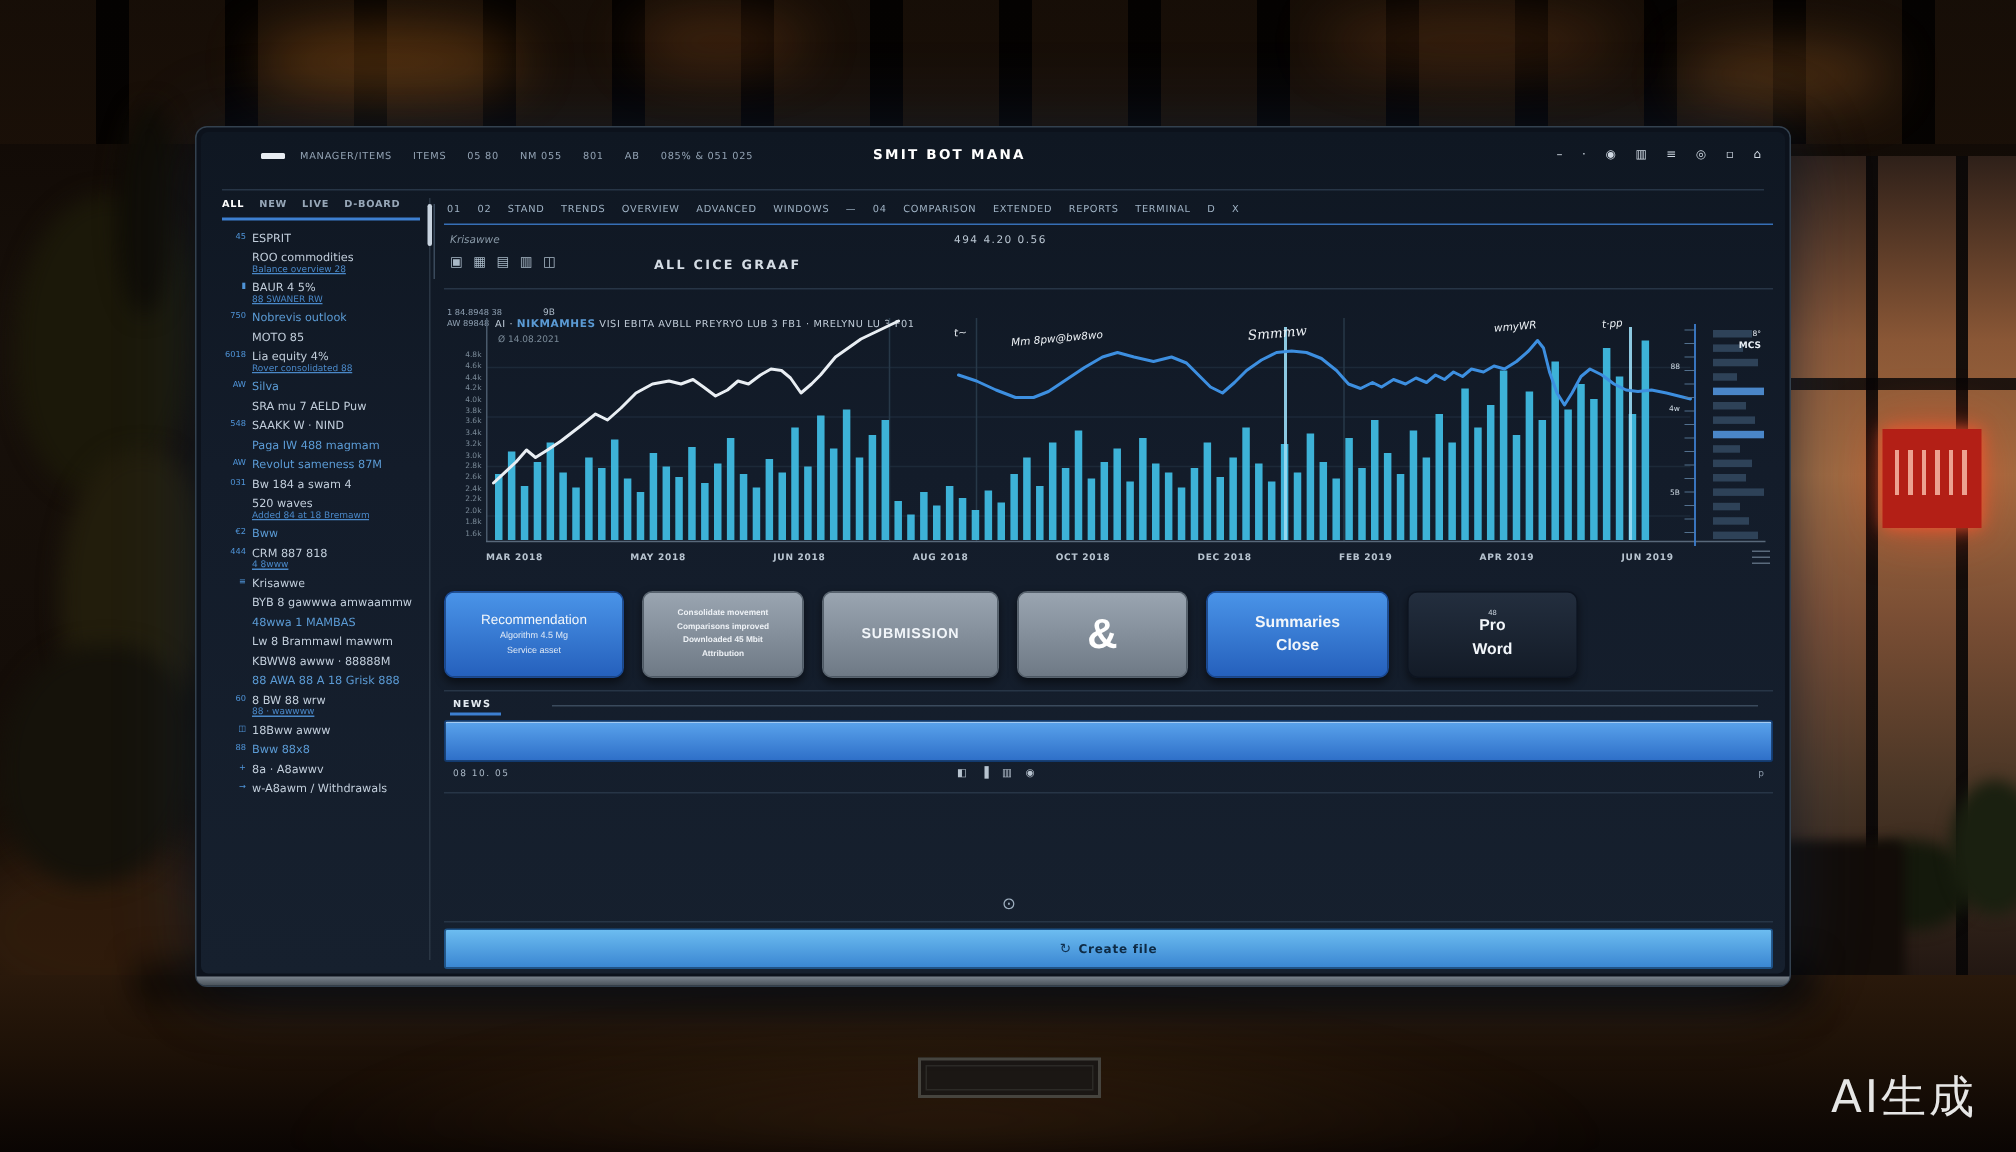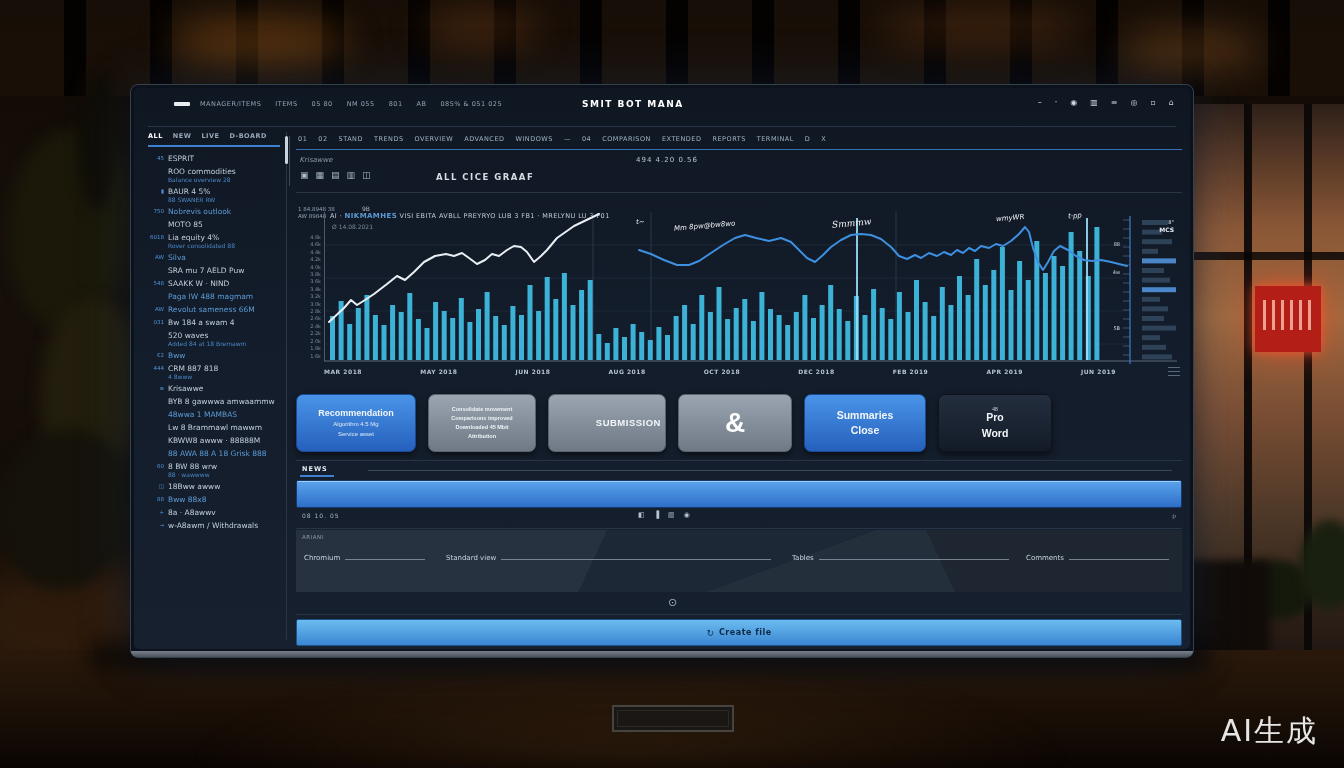--- a/index.html
+++ b/index.html
@@ -102,21 +102,21 @@
   .scrollhint{right:2px;top:168px;width:12px;}
   .scrollhint div{height:1px;background:#5a6a7c;margin:3px 0;}
   
   .actions{left:0;top:262px;right:0;display:flex;gap:12px;}
   .action{border:none;border-radius:7px;height:58px;display:flex;flex-direction:column;align-items:center;
     justify-content:center;gap:2px;padding:4px;cursor:pointer;box-shadow:0 3px 6px rgba(0,0,0,.5);}
   .action.blue{background:linear-gradient(180deg,#4a94e8,#2560bc);border:1px solid #1a4a94;}
   .action.gray{background:linear-gradient(180deg,#9aa5b1,#6e7985);border:1px solid #59646f;}
   .action.dark{background:linear-gradient(180deg,#232e3e,#131b27);border:1px solid #0d1420;}
   .action .ln{color:#f2f6fa;line-height:1.25;}
-  .action.k-detail .ln.first{font-size:9px;font-weight:bold;}
+  .action.k-detail .ln.first{font-size:9px;font-weight:normal;}
   .action.k-detail .ln.rest{font-size:6px;opacity:.9;}
   .action.k-fine .ln{font-size:5.5px;font-weight:bold;color:#eef2f6;}
   .action.k-label .ln{font-size:9.5px;font-weight:bold;letter-spacing:.5px;}
   .action.k-big .ln{font-size:10.5px;font-weight:bold;}
   .action .big-icon{font-size:28px;font-weight:bold;color:#fff;line-height:1;}
   .action .inline-icon{font-size:10px;color:#fff;margin-left:3px;}
   .action .sup{font-size:5px;color:#cfd8e2;align-self:center;margin-bottom:-3px;}
   
   .low-hr1{left:0;right:0;top:328px;}
   .news-label{left:6px;top:333px;font-size:6.5px;font-weight:bold;color:#e4ebf2;letter-spacing:1px;}
@@ -276,21 +276,21 @@
             </div>
             <div class="s-item">
               <span class="s-ic"></span>
               <div>
                 <div class="s-t blue">Paga IW 488 magmam</div>
               </div>
             </div>
             <div class="s-item">
               <span class="s-ic">AW</span>
               <div>
-                <div class="s-t blue">Revolut sameness 66M</div>
+                <div class="s-t blue">Revolut sameness 87M</div>
               </div>
             </div>
             <div class="s-item">
               <span class="s-ic">031</span>
               <div>
                 <div class="s-t">Bw 184 a swam 4</div>
               </div>
             </div>
             <div class="s-item">
               <span class="s-ic"></span>
@@ -616,21 +616,21 @@
               <div class="ln first">Recommendation</div>
               <div class="ln rest">Algorithm 4.5 Mg</div>
               <div class="ln rest">Service asset</div>
             </button>
             <button class="action gray k-fine" style="width: 108px;">
               <div class="ln first">Consolidate movement</div>
               <div class="ln rest">Comparisons improved</div>
               <div class="ln rest">Downloaded 45 Mbit</div>
               <div class="ln rest">Attribution</div>
             </button>
-            <button class="action gray k-label" style="width: 118px; align-items: flex-end;">
+            <button class="action gray k-label" style="width: 118px;">
               <div class="ln first">SUBMISSION</div>
             </button>
             <button class="action gray k-icon" style="width: 114px;">
               <span class="big-icon">&amp;</span>
             </button>
             <button class="action blue k-big" style="width: 122px;">
               <div class="ln first">Summaries</div>
               <div class="ln rest">Close</div>
             </button>
             <button class="action dark k-big" style="width: 114px;">
@@ -651,40 +651,20 @@
           <div class="abs st-icons">
               <span>◧</span>
               <span>▐</span>
               <span>▥</span>
               <span>◉</span>
             </div>
           <div class="abs st-right">p</div>
         </div>
         <div class="abs hr low-hr2"></div>
 
-        <div class="abs fields">
-          <div class="abs facet1"></div>
-          <div class="abs fields-label">ARIANI</div>
-        <div class="abs field" style="left: 8px;">
-              <span class="f-l">Chromium</span>
-              <span class="f-u" style="width: 80px;"></span>
-            </div>
-            <div class="abs field" style="left: 150px;">
-              <span class="f-l">Standard view</span>
-              <span class="f-u" style="width: 270px;"></span>
-            </div>
-            <div class="abs field" style="left: 496px;">
-              <span class="f-l">Tables</span>
-              <span class="f-u" style="width: 190px;"></span>
-            </div>
-            <div class="abs field" style="left: 730px;">
-              <span class="f-l">Comments</span>
-              <span class="f-u" style="width: 100px;"></span>
-            </div>
-          </div>
 
         <div class="abs center-icon">⊙</div>
         <div class="abs hr low-hr3"></div>
 
         <div class="abs createbar">
           <span class="cb-ic">↻</span>
           <span class="cb-t">Create file</span>
         </div>
       </div>
     </div>

